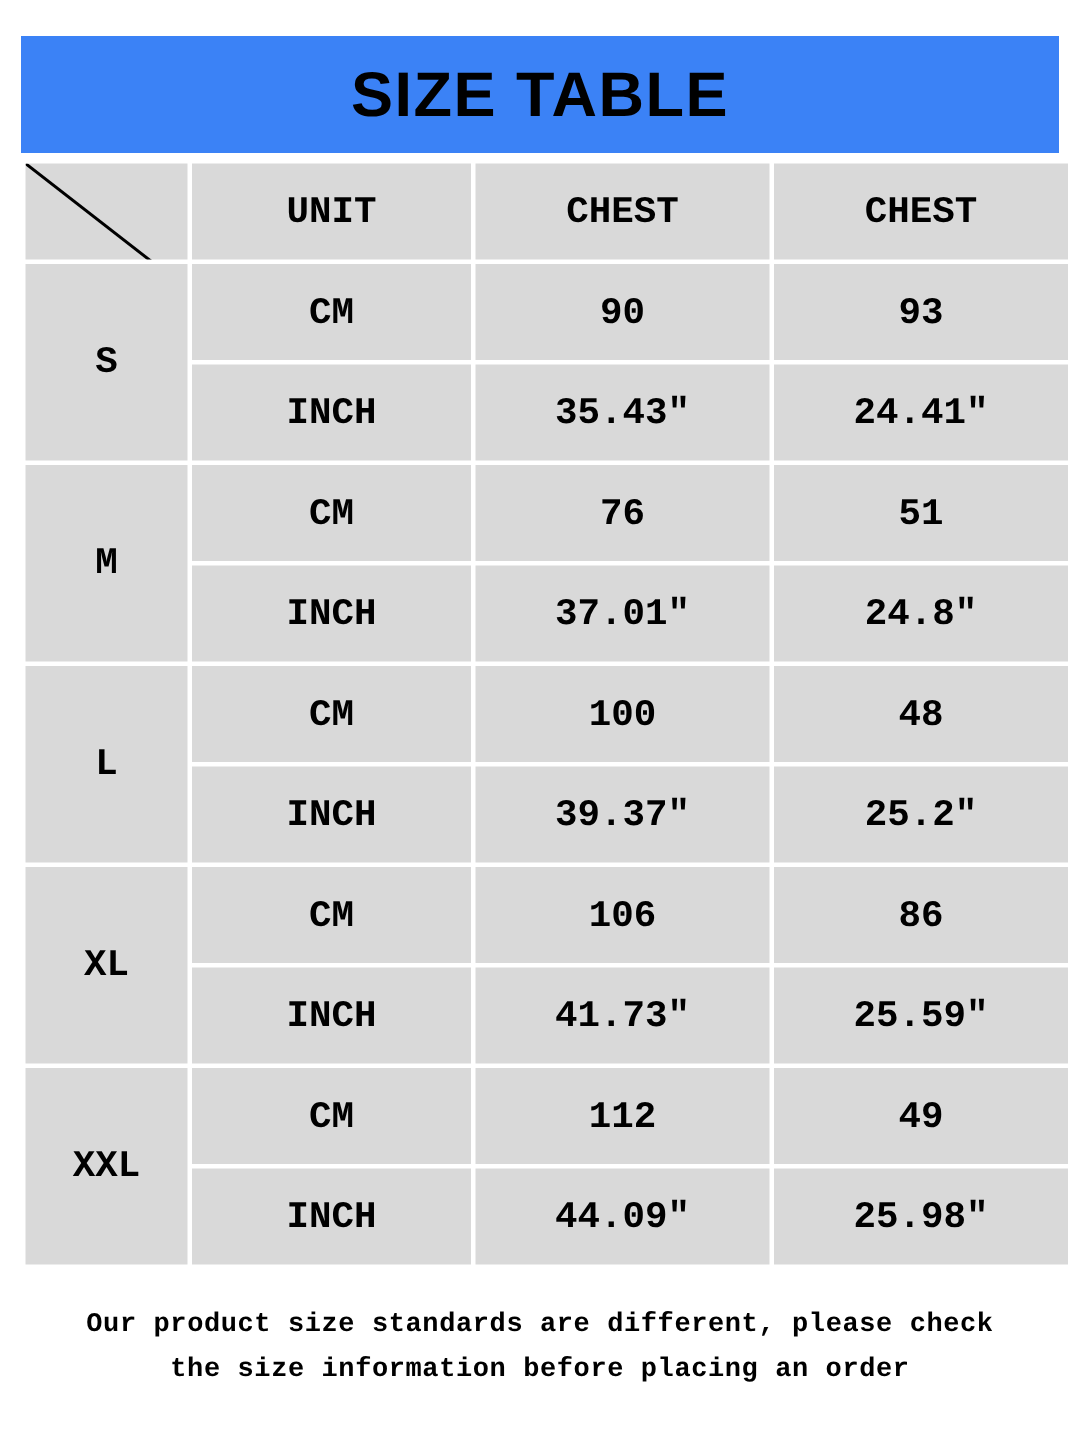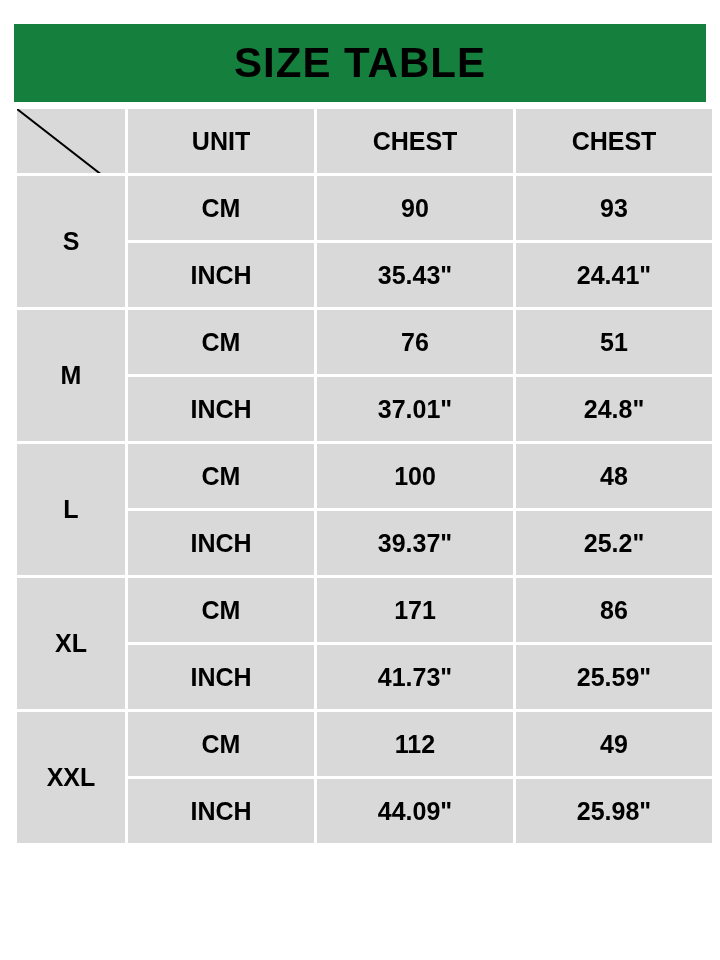--- a/index.html
+++ b/index.html
@@ -18,21 +18,21 @@
     width: 720px;
     height: 960px;
     background: #ffffff;
   }
   .title-bar {
     position: absolute;
     left: 14px;
     top: 24px;
     width: 692px;
     height: 78px;
-    background: #15803d;
+    background: #3b82f6;
     display: flex;
     align-items: center;
     justify-content: center;
   }
   .title-bar .title-text {
     color: #000000;
     font-size: 42px;
     font-weight: bold;
     letter-spacing: 1px;
     font-family: "Liberation Sans", sans-serif;
@@ -49,21 +49,21 @@
     width: 692px;
     table-layout: fixed;
   }
   table.size-table td {
     background: #d9d9d9;
     text-align: center;
     vertical-align: middle;
     color: #000000;
     font-size: 25px;
     font-weight: bold;
-    font-family: Liberation Sans, sans-serif;
+    font-family: Liberation Mono, monospace;
     padding: 0;
     height: 64px;
   }
   td.corner-cell {
     position: relative;
     background: #ffffff;
     width: 108px;
     height: 84px;
     padding: 0;
     overflow: hidden;
@@ -162,21 +162,21 @@
         </tr>
         <tr>
           <td>INCH</td>
           <td>39.37"</td>
           <td>25.2"</td>
         </tr>
 
         <tr>
           <td class="size-cell" rowspan="2">XL</td>
           <td>CM</td>
-          <td>171</td>
+          <td>106</td>
           <td>86</td>
         </tr>
         <tr>
           <td>INCH</td>
           <td>41.73"</td>
           <td>25.59"</td>
         </tr>
 
         <tr>
           <td class="size-cell" rowspan="2">XXL</td>
@@ -186,14 +186,18 @@
         </tr>
         <tr>
           <td>INCH</td>
           <td>44.09"</td>
           <td>25.98"</td>
         </tr>
       </tbody>
     </table>
   </div>
 
+  <div class="footer-note">
+    <span>Our product size standards are different, please check</span>
+    <span>the size information before placing an order</span>
+  </div>
 
 </div>
 
 </body></html>

